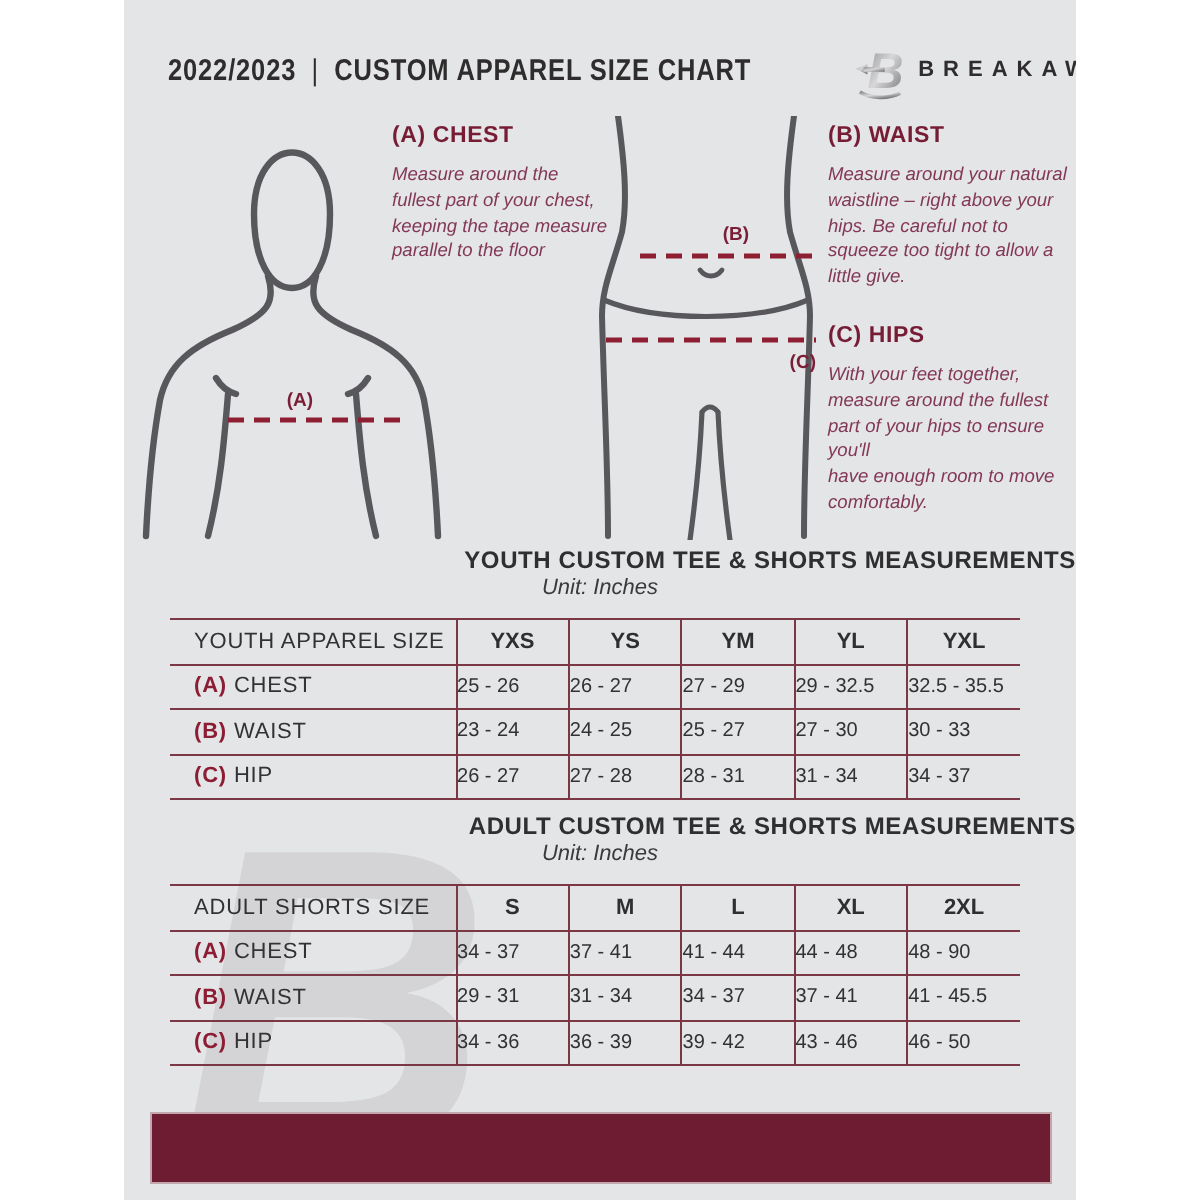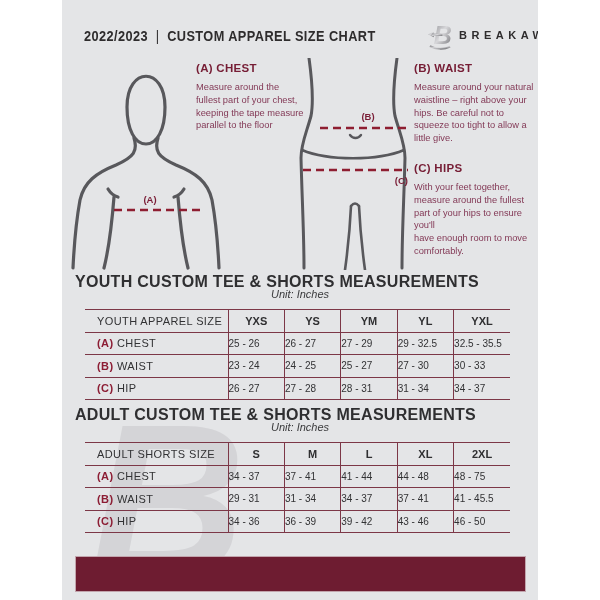--- a/index.html
+++ b/index.html
@@ -22,32 +22,32 @@
   .title-block {
     font-weight:bold; font-size:15px; color:#2e2c2d; letter-spacing:.5px;
     transform:scaleX(.85); transform-origin:left center; white-space:nowrap;
   }
   .title-block .sep { margin:0 9px; font-weight:normal; color:#2e2c2d; }
   .brand-block { display:flex; align-items:center; gap:7px; }
   .brand-name { font-weight:bold; font-size:11px; letter-spacing:4.5px; color:#2e2c2d; white-space:nowrap; }
   
   .note { position:absolute; z-index:2; }
   .note-label { font-weight:bold; font-size:11.5px; color:#761d35; letter-spacing:.3px; margin-bottom:7px; }
-  .note-text { font-size:9.3px; color:#833956; line-height:1.38; white-space:pre-line; }
+  .note-text { font-size:9.3px; font-style:italic; color:#833956; line-height:1.38; white-space:pre-line; }
   .chest-note { left:134px; top:62px;  width:108px; }
   .waist-note { left:352px; top:62px;  width:124px; }
   .hips-note  { left:352px; top:162px; width:128px; }
   
   .fig { position:absolute; z-index:1; }
   .torso-fig { left:6px;   top:52px; }
   .lower-fig { left:236px; top:58px; }
   
   .section-title {
-    position:absolute; left:0; width:100%; text-align:left; z-index:2;
-    font-weight:bold; font-size:16px; color:#2f2f31; letter-spacing:.3px;margin-left:13px;
+    position:absolute; left:0; width:100%; text-align:right; z-index:2;
+    font-weight:bold; font-size:12px; color:#2f2f31; letter-spacing:.3px;
   }
   .section-unit {
     position:absolute; left:0; width:100%; text-align:center; z-index:2;
     font-style:italic; font-size:11px; color:#3a3a3c;
   }
   .youth-title { top:273px; }  .youth-unit { top:288px; }
   .adult-title { top:406px; }  .adult-unit { top:421px; }
   
   table.size-table {
     position:absolute; left:23px; width:425px; z-index:2;
@@ -215,21 +215,21 @@
       <td class="size-head">L</td>
       <td class="size-head">XL</td>
       <td class="size-head">2XL</td>
     </tr>
     <tr>
       <td class="label-cell"><span class="prefix">(A)</span> <span>CHEST</span></td>
       <td class="value-cell">34 - 37</td>
       <td class="value-cell">37 - 41</td>
       <td class="value-cell">41 - 44</td>
       <td class="value-cell">44 - 48</td>
-      <td class="value-cell">48 - 75</td>
+      <td class="value-cell">48 - 90</td>
     </tr>
     <tr>
       <td class="label-cell"><span class="prefix">(B)</span> <span>WAIST</span></td>
       <td class="value-cell">29 - 31</td>
       <td class="value-cell">31 - 34</td>
       <td class="value-cell">34 - 37</td>
       <td class="value-cell">37 - 41</td>
       <td class="value-cell">41 - 45.5</td>
     </tr>
     <tr>

